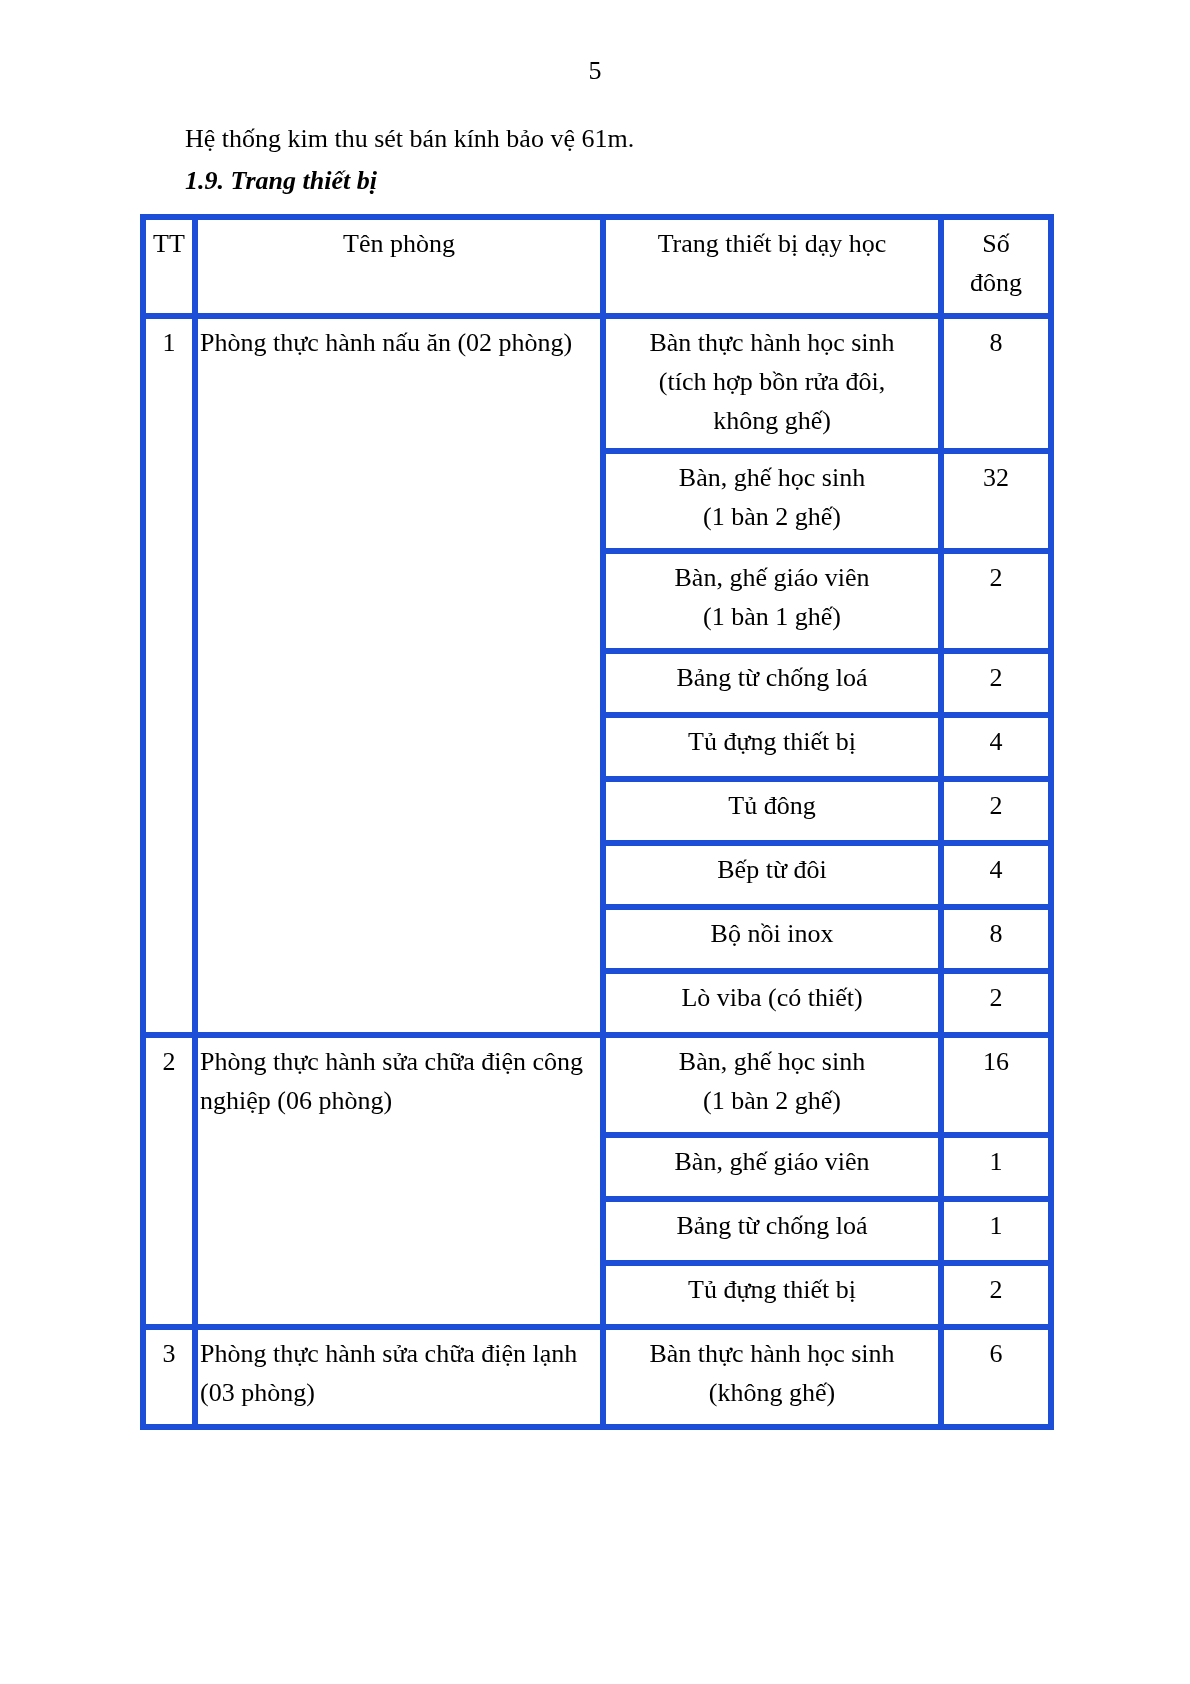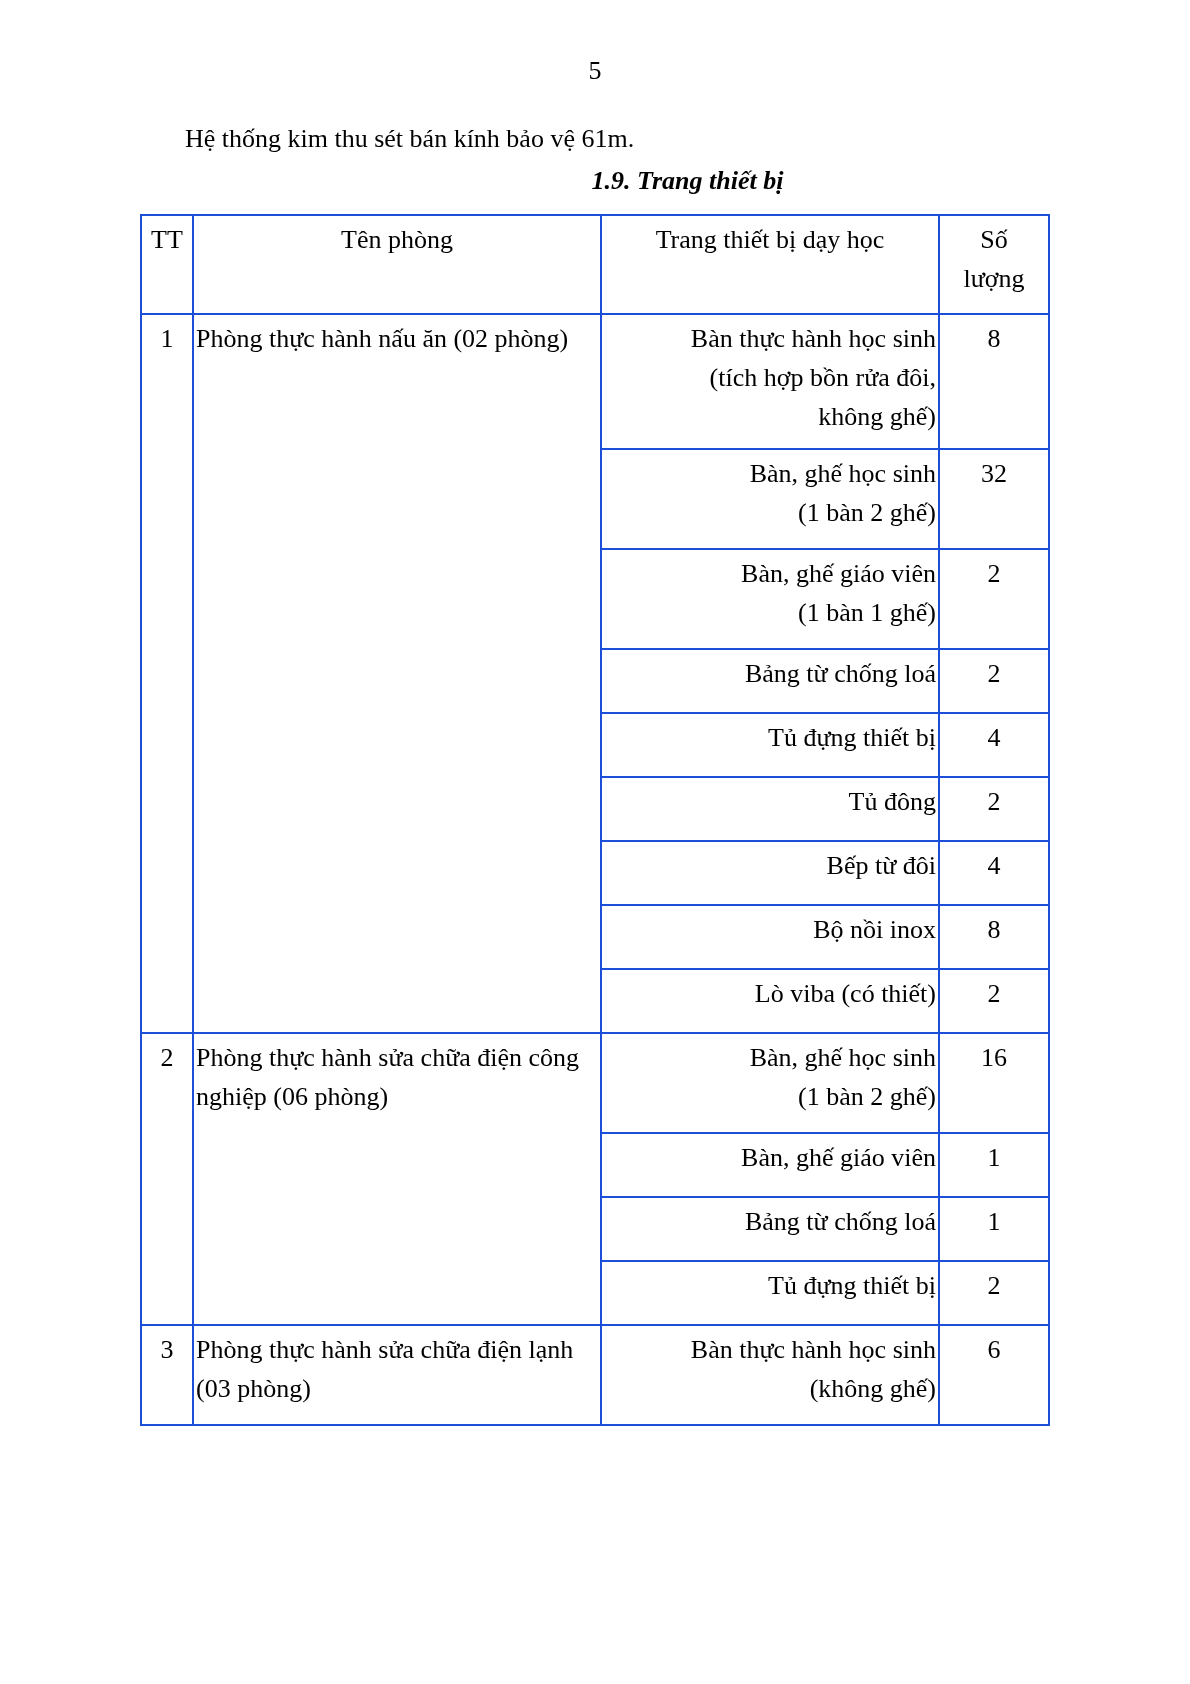--- a/index.html
+++ b/index.html
@@ -27,48 +27,47 @@
     line-height: 42px;
     text-indent: 45px;
     white-space: nowrap;
   }
   .heading {
     font-size: 26px;
     line-height: 42px;
     text-indent: 45px;
     font-weight: bold;
     font-style: italic;
-    text-align: center;
   }
   table.equip {
     margin-top: 12px;
     border-collapse: collapse;
     table-layout: fixed;
     width: 908px;
     font-size: 26px;
   }
   table.equip th, table.equip td {
-    border: 2px solid #1d4ed8;
+    border: 6px solid #1d4ed8;
     vertical-align: top;
     font-weight: normal;
     line-height: 39px;
     padding: 4px 2px 2px 2px;
   }
   col.c-tt   { width: 52px; }
   col.c-room { width: 408px; }
   col.c-eq   { width: 338px; }
   col.c-qty  { width: 110px; }
   tr.header-row  { height: 99px; }
   tr.lines-1 { height: 64px; }
   tr.lines-2 { height: 100px; }
   tr.lines-3 { height: 135px; }
   th.h-cell { text-align: center; white-space: pre-line; }
   td.tt-cell   { text-align: center; }
   td.room-cell { white-space: pre-line; padding-left: 4px; padding-right: 4px; }
-  td.equipment-cell { text-align: right; white-space: pre-line; padding-left: 10px; padding-right: 4px; }
+  td.equipment-cell { text-align: center; white-space: pre-line; padding-left: 10px; padding-right: 4px; }
   td.quantity-cell  { text-align: center; }
   td.cut { border-bottom: none; }
 </style>
 </head>
 <body>
 
 <div class="page-number">5</div>
 
 <div class="content">
   <div class="para">Hệ thống kim thu sét bán kính bảo vệ 61m.</div>
@@ -80,21 +79,21 @@
         <col class="c-room">
         <col class="c-eq">
         <col class="c-qty">
     </colgroup>
     <thead>
       <tr class="header-row">
         <th class="h-cell">TT</th>
         <th class="h-cell">Tên phòng</th>
         <th class="h-cell">Trang thiết bị dạy học</th>
         <th class="h-cell">Số
-lượng</th>
+đông</th>
       </tr>
     </thead>
     <tbody>
         <tr class="lines-3">
           <td class="tt-cell" rowspan="9">1</td>
           <td class="room-cell" rowspan="9">Phòng thực hành nấu ăn (02 phòng)</td>
           <td class="equipment-cell">Bàn thực hành học sinh
  (tích hợp bồn rửa đôi,
 không ghế)</td>
           <td class="quantity-cell">8</td>

